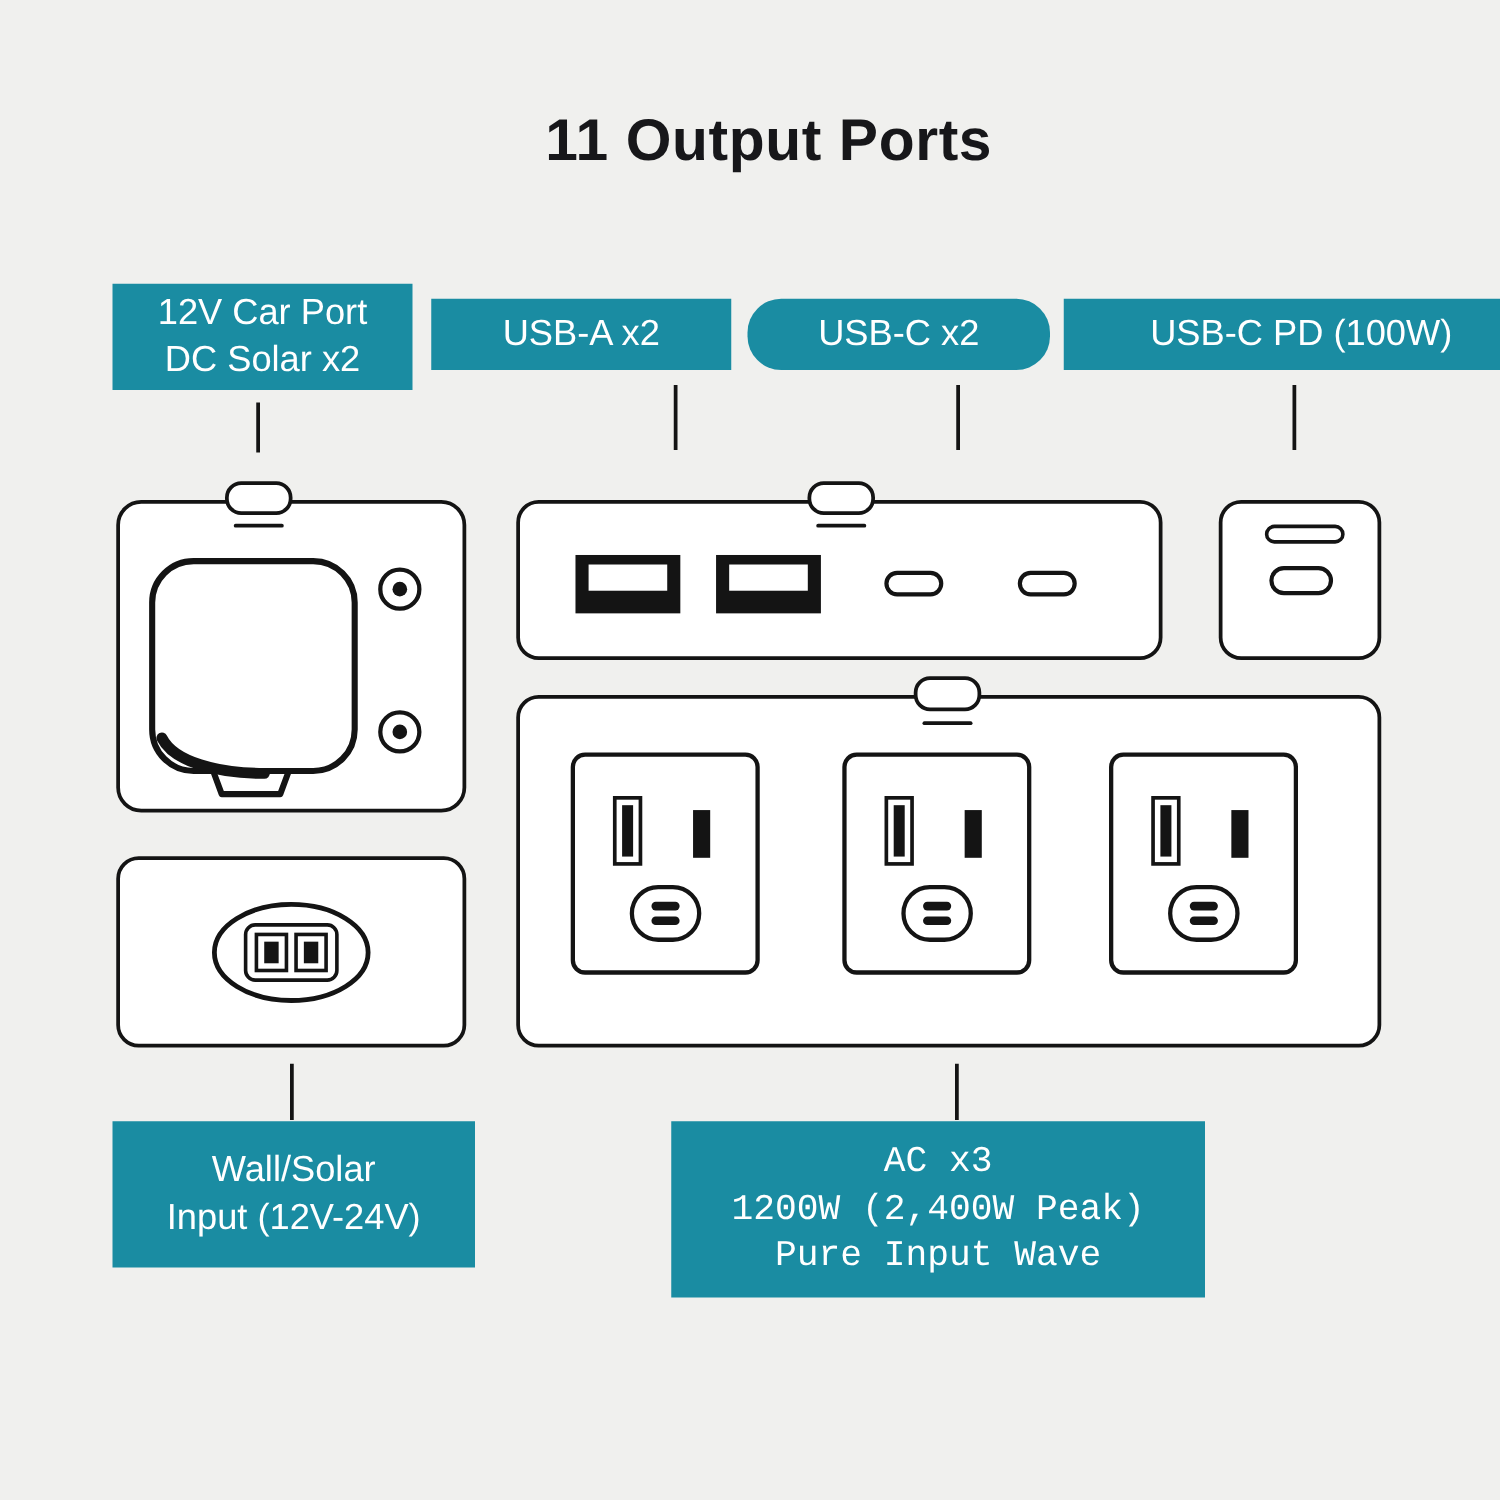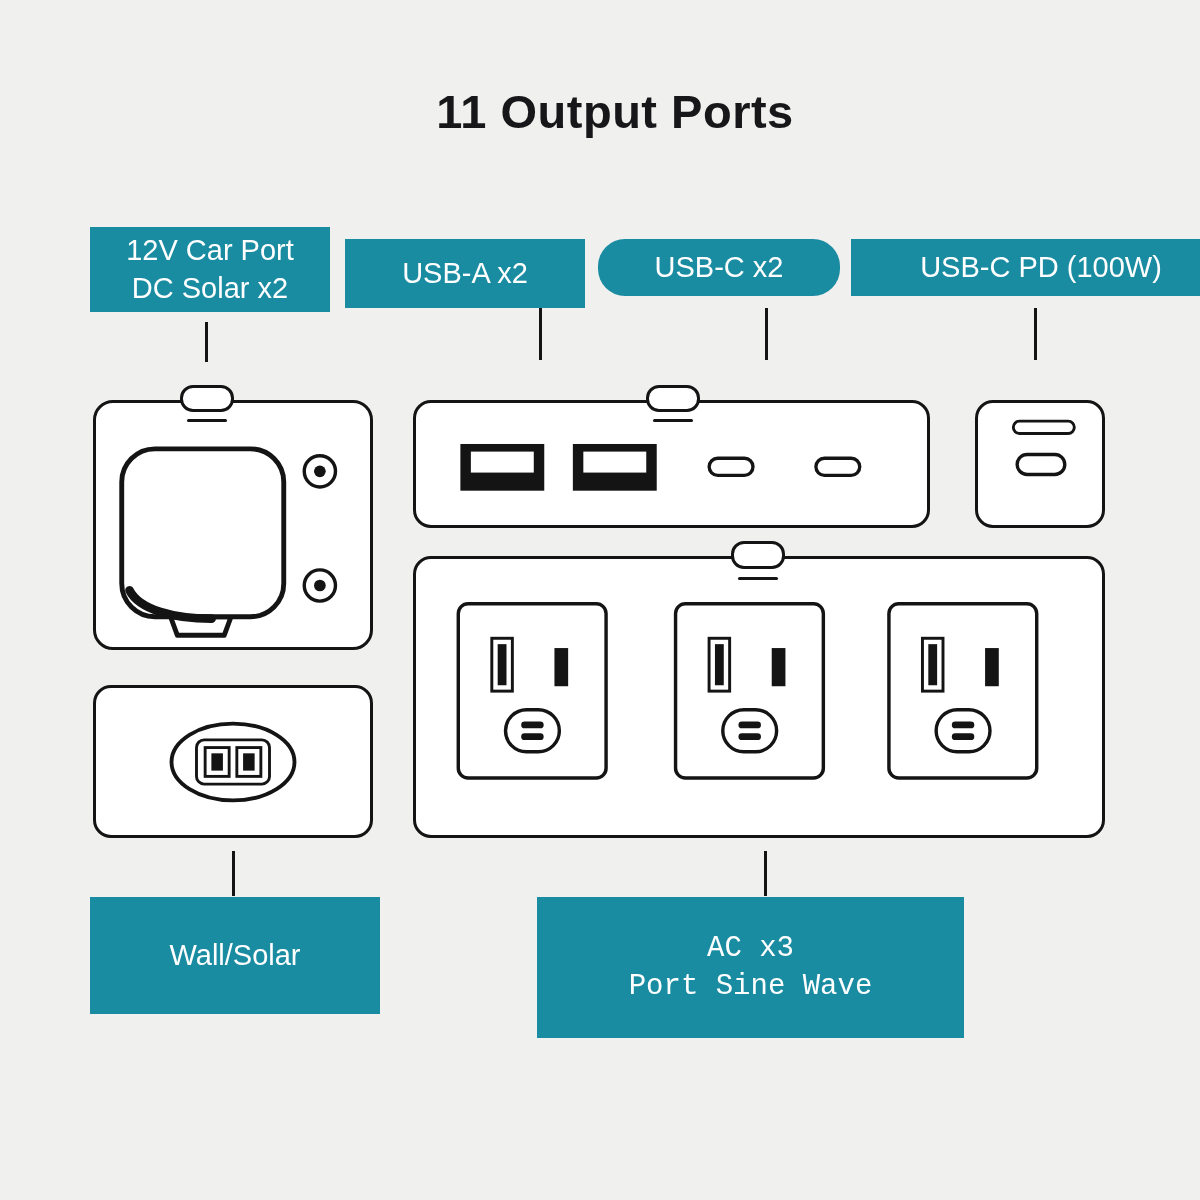--- a/index.html
+++ b/index.html
@@ -46,21 +46,21 @@
 
 <div class="canvas">
 
   <div class="title">11 Output Ports</div>
 
   <div class="tlabel top" style="left:90px;top:227px;width:240px;height:85px;">
     <span>12V Car Port</span>
     <span>DC Solar x2</span>
   </div>
 
-  <div class="tlabel top" style="left:345px;top:239px;width:240px;height:69px;justify-content:center;">
+  <div class="tlabel top" style="left:345px;top:239px;width:240px;height:57px;justify-content:center;">
     <span>USB-A x2</span>
   </div>
 
   <div class="tlabel top" style="left:598px;top:239px;width:242px;height:57px;border-radius:27px;">
     <span>USB-C x2</span>
   </div>
 
   <div class="tlabel top" style="left:851px;top:239px;width:356px;height:57px;padding-left:24px;">
     <span>USB-C PD (100W)</span>
   </div>
@@ -145,20 +145,22 @@
   <div class="groove" style="left:653px;top:419px;width:40px;"></div>
 
   <div class="latch" style="left:731px;top:541px;width:54px;height:28px;"></div>
   <div class="groove" style="left:738px;top:577px;width:40px;"></div>
 
   <div class="vline" style="left:232px;top:851px;height:45px;"></div>
   <div class="vline" style="left:764px;top:851px;height:45px;"></div>
 
   <div class="tlabel bottom" style="left:90px;top:897px;width:290px;height:117px;">
     <span>Wall/Solar</span>
+    <span>Input (12V-24V)</span>
   </div>
 
   <div class="tlabel bottom" style="left:537px;top:897px;width:427px;height:141px;font-family:Liberation Mono, monospace;">
     <span>AC x3</span>
-    <span>Port Sine Wave</span>
+    <span>1200W (2,400W Peak)</span>
+    <span>Pure Input Wave</span>
   </div>
 
 </div>
 
 </body></html>

